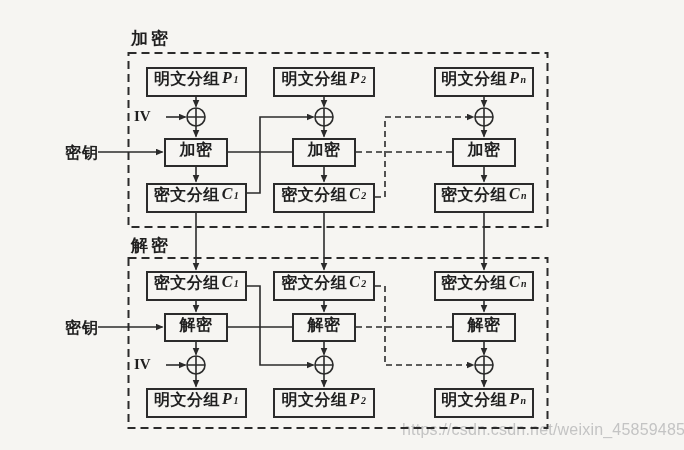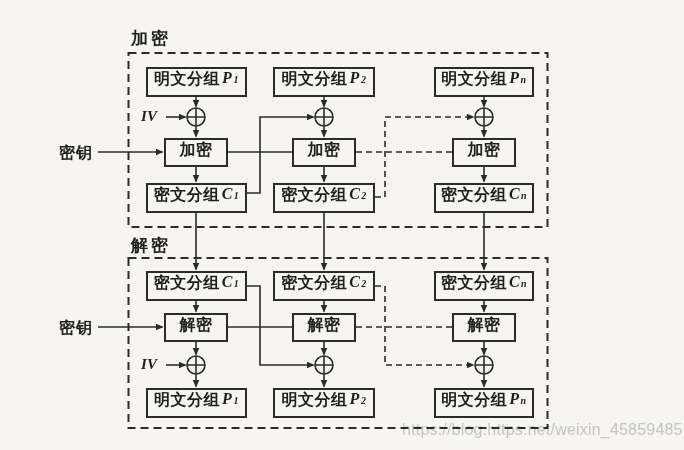--- a/index.html
+++ b/index.html
@@ -21,33 +21,33 @@
     display:flex;justify-content:center;
     font-weight:bold;font-size:16px;white-space:nowrap;letter-spacing:0.5px;
   }
   .box .sym{font-style:italic;margin-left:2px;}
   .box .sub{font-size:10px;font-style:italic;transform:translateY(5px);margin-left:1px;}
   .seclabel{
     position:absolute;z-index:2;font-weight:bold;font-size:17px;letter-spacing:3px;
   }
   .keylabel{
     position:absolute;z-index:2;font-weight:bold;font-size:16px;
-    width:46px;text-align:center;letter-spacing:1px;
+    width:46px;text-align:right;letter-spacing:1px;
   }
   .ivlabel{
-    position:absolute;z-index:2;font-style:italic;font-weight:bold;font-size:15px;
-    width:30px;text-align:center;
+    position:absolute;z-index:2;font-weight:bold;font-size:15px;
+    width:30px;text-align:left;
   }
 </style>
 </head>
 <body>
 
 <div class="stage">
 
-  <div class="wm">https://blog.https.net/weixin_45859485</div>
+  <div class="wm">https://csdn.csdn.net/weixin_45859485</div>
 
   <svg class="lines" width="684" height="450" viewBox="0 0 684 450">
     <defs>
       <marker id="ah" markerUnits="userSpaceOnUse" markerWidth="10" markerHeight="9" refX="7" refY="3.5" orient="auto">
         <path d="M0 0 L8 3.5 L0 7 Z" fill="#2b2b2b"></path>
       </marker>
     </defs>
 
     <rect x="128.5" y="53" width="419" height="174" fill="none" stroke="#2b2b2b" stroke-width="2" stroke-dasharray="8 5"></rect>
     <rect x="128.5" y="258" width="419" height="170" fill="none" stroke="#2b2b2b" stroke-width="2" stroke-dasharray="8 5"></rect>

